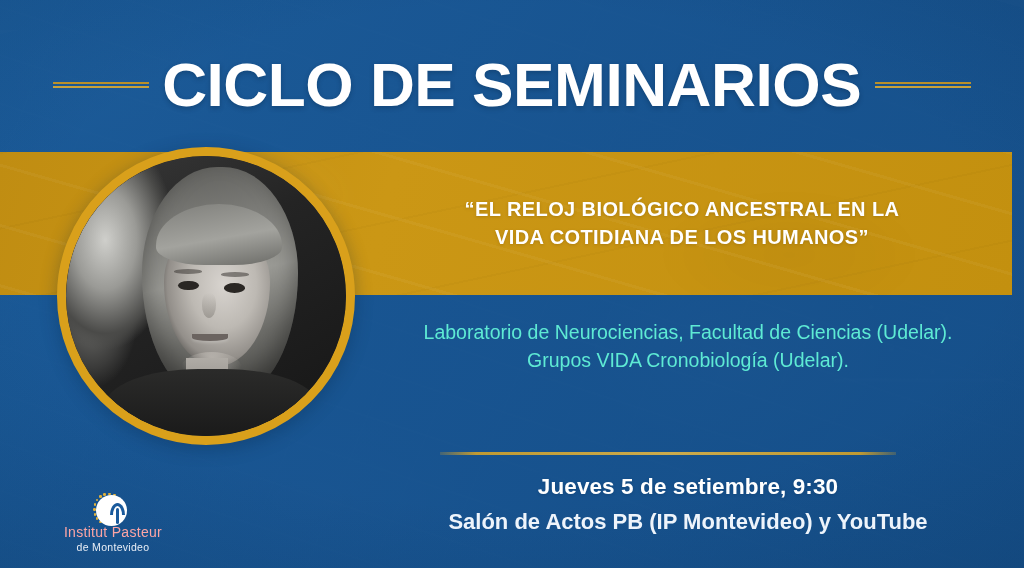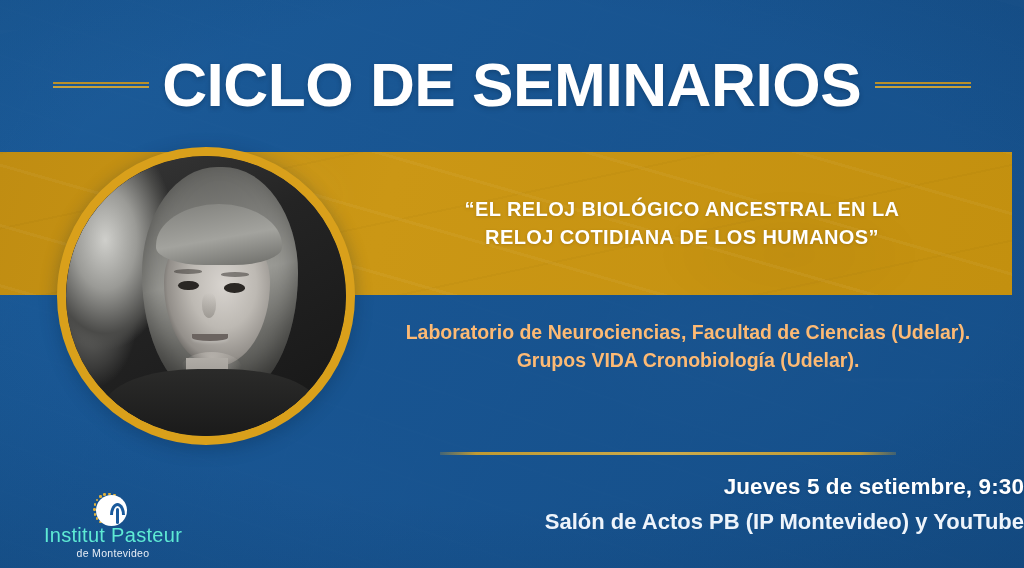--- a/index.html
+++ b/index.html
@@ -173,23 +173,23 @@
   .speaker-name {
     color: #ffffff;
     font-size: 33px;
     font-weight: 700;
     letter-spacing: .2px;
     line-height: 1.2;
     text-shadow: 0 2px 4px rgba(8,44,80,.30);
   }
   .affiliations {
     margin-top: 13px;
-    color: #fdba74;
+    color: #5eead4;
     font-size: 19.5px;
-    font-weight: 700;
+    font-weight: 400;
     line-height: 1.45;
   }
   .affil-line { white-space: nowrap; }
 
   
   .divider {
     position: absolute;
     left: 440px;
     width: 456px;
     top: 452px;
@@ -199,21 +199,21 @@
                 #bf9a33 8%,
                 #cbab4d 50%,
                 #bf9a33 92%,
                 rgba(190,150,50,.25) 100%);
   }
   .event-block {
     position: absolute;
     left: 352px;
     right: 0;
     top: 472px;
-    text-align: right;
+    text-align: center;
   }
   .event-when {
     color: #ffffff;
     font-size: 22.5px;
     font-weight: 700;
     letter-spacing: .1px;
     line-height: 1.3;
     text-shadow: 0 1px 3px rgba(8,44,80,.30);
   }
   .event-where {
@@ -417,22 +417,22 @@
     display: block;
   }
   .logo-text {
     position: absolute;
     left: 0;
     top: 33px;
     width: 170px;
     text-align: center;
   }
   .logo-name {
-    color: #5eead4;
-    font-size: 20px;
+    color: #fca5a5;
+    font-size: 14px;
     font-weight: 400;
     letter-spacing: .3px;
     line-height: 1.05;
   }
   .logo-sub {
     color: #e8eef6;
     font-size: 10.5px;
     font-weight: 400;
     letter-spacing: .3px;
     line-height: 1.2;
@@ -451,21 +451,21 @@
 
   <div class="header">
     <span class="rule rule-left"></span>
     <div class="poster-title">CICLO DE SEMINARIOS</div>
     <span class="rule rule-right"></span>
   </div>
 
   <div class="gold-banner">
     <div class="banner-text">
       <div class="banner-line">“EL RELOJ BIOLÓGICO ANCESTRAL EN LA</div>
-      <div class="banner-line">RELOJ COTIDIANA DE LOS HUMANOS”</div>
+      <div class="banner-line">VIDA COTIDIANA DE LOS HUMANOS”</div>
     </div>
   </div>
 
   <div class="speaker-block">
     <div class="affiliations">
       <div class="affil-line">Laboratorio de Neurociencias, Facultad de Ciencias (Udelar).</div>
       <div class="affil-line">Grupos VIDA Cronobiología (Udelar).</div>
     </div>
   </div>
 

